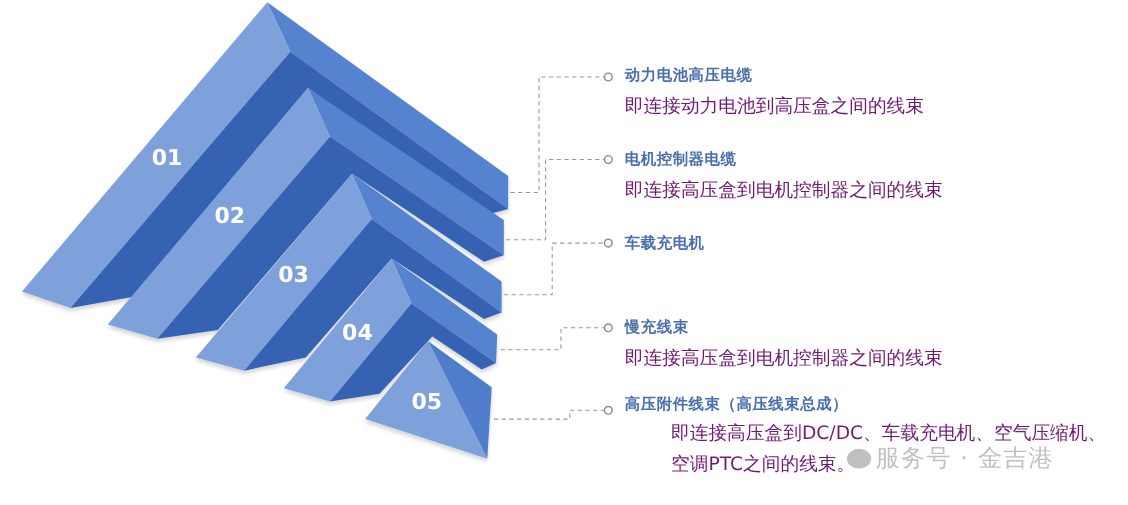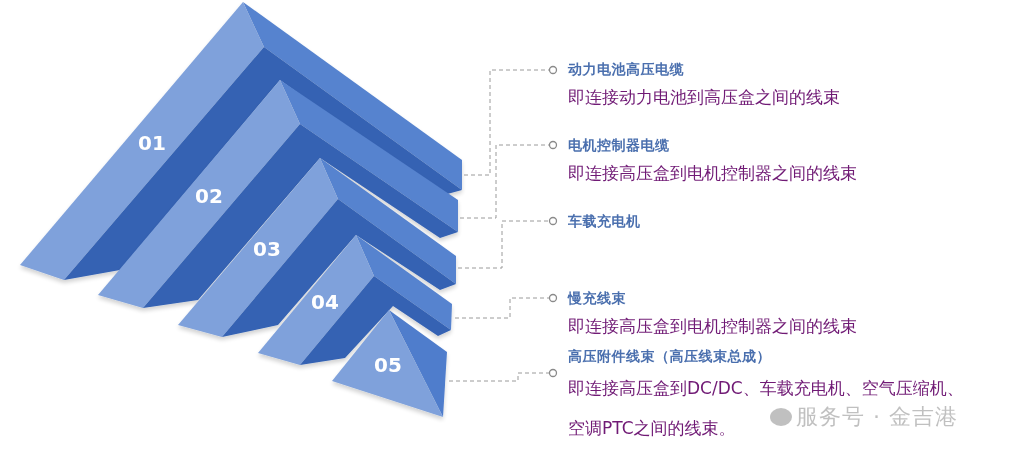--- a/index.html
+++ b/index.html
@@ -3,21 +3,21 @@
 <meta charset="utf-8">
 <style>
   html, body { margin: 0; padding: 0; background: #ffffff; }
   body { width: 1025px; height: 459px; position: relative; overflow: hidden;
          font-family: "DejaVu Sans", "Liberation Sans", sans-serif; }
   #diagram { position: absolute; left: 0; top: 0; }
   .num { font-family: "DejaVu Sans", sans-serif; font-weight: bold; font-size: 20px; fill: #ffffff; }
   .item { position: absolute; left: 568px; }
   .item-title { font-size: 14px; font-weight: bold; color: #4a6fae; line-height: 24px; white-space: nowrap; letter-spacing: 0.5px; }
   .item-desc { font-size: 17px; color: #701a75; line-height: 32px; white-space: nowrap; }
-  .item-desc.wrap { white-space: normal; width: 400px; line-height: 40px; }
+  .item-desc.wrap { white-space: normal; width: 400px; line-height: 28px; margin-left: 42px; }
   .watermark { position: absolute; left: 770px; top: 402px; font-size: 22px; color: rgba(140,140,140,0.55);
                white-space: nowrap; letter-spacing: 1px; }
   .wm-icon { display: inline-block; width: 22px; height: 18px; border-radius: 50%; background: rgba(140,140,140,0.55);
              vertical-align: -2px; margin-right: 4px; }
 </style>
 </head>
 <body>
 
 <svg id="diagram" width="1025" height="459" viewBox="0 0 1025 459">
   <defs>
@@ -93,20 +93,20 @@
   <div class="item-title">电机控制器电缆</div>
   <div class="item-desc">即连接高压盒到电机控制器之间的线束</div>
 </div>
 <div class="item" style="top:209px;">
   <div class="item-title">车载充电机</div>
 </div>
 <div class="item" style="top:286px;">
   <div class="item-title">慢充线束</div>
   <div class="item-desc">即连接高压盒到电机控制器之间的线束</div>
 </div>
-<div class="item" style="top:344px;">
+<div class="item" style="top:356px;">
   <div class="item-title">高压附件线束（高压线束总成）</div>
   <div class="item-desc wrap">即连接高压盒到DC/DC、车载充电机、空气压缩机、空调PTC之间的线束。</div>
 </div>
 
 <div class="watermark">
   <span class="wm-icon"></span><span>服务号 · 金吉港</span>
 </div>
 
 </body></html>

